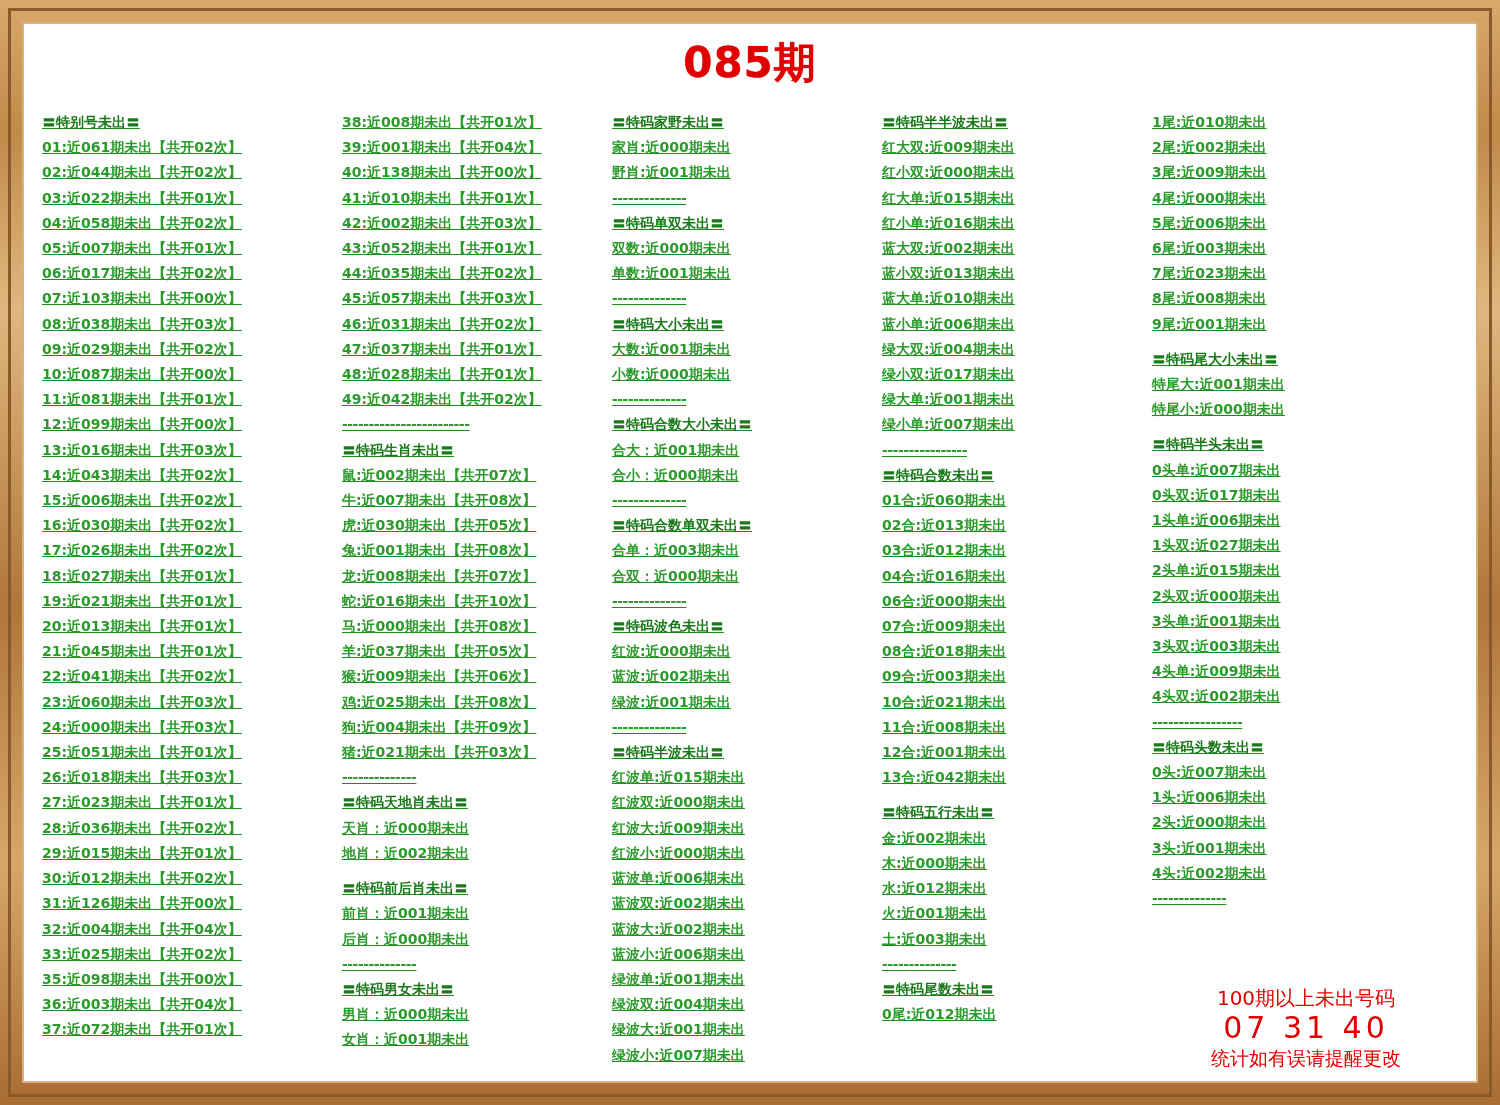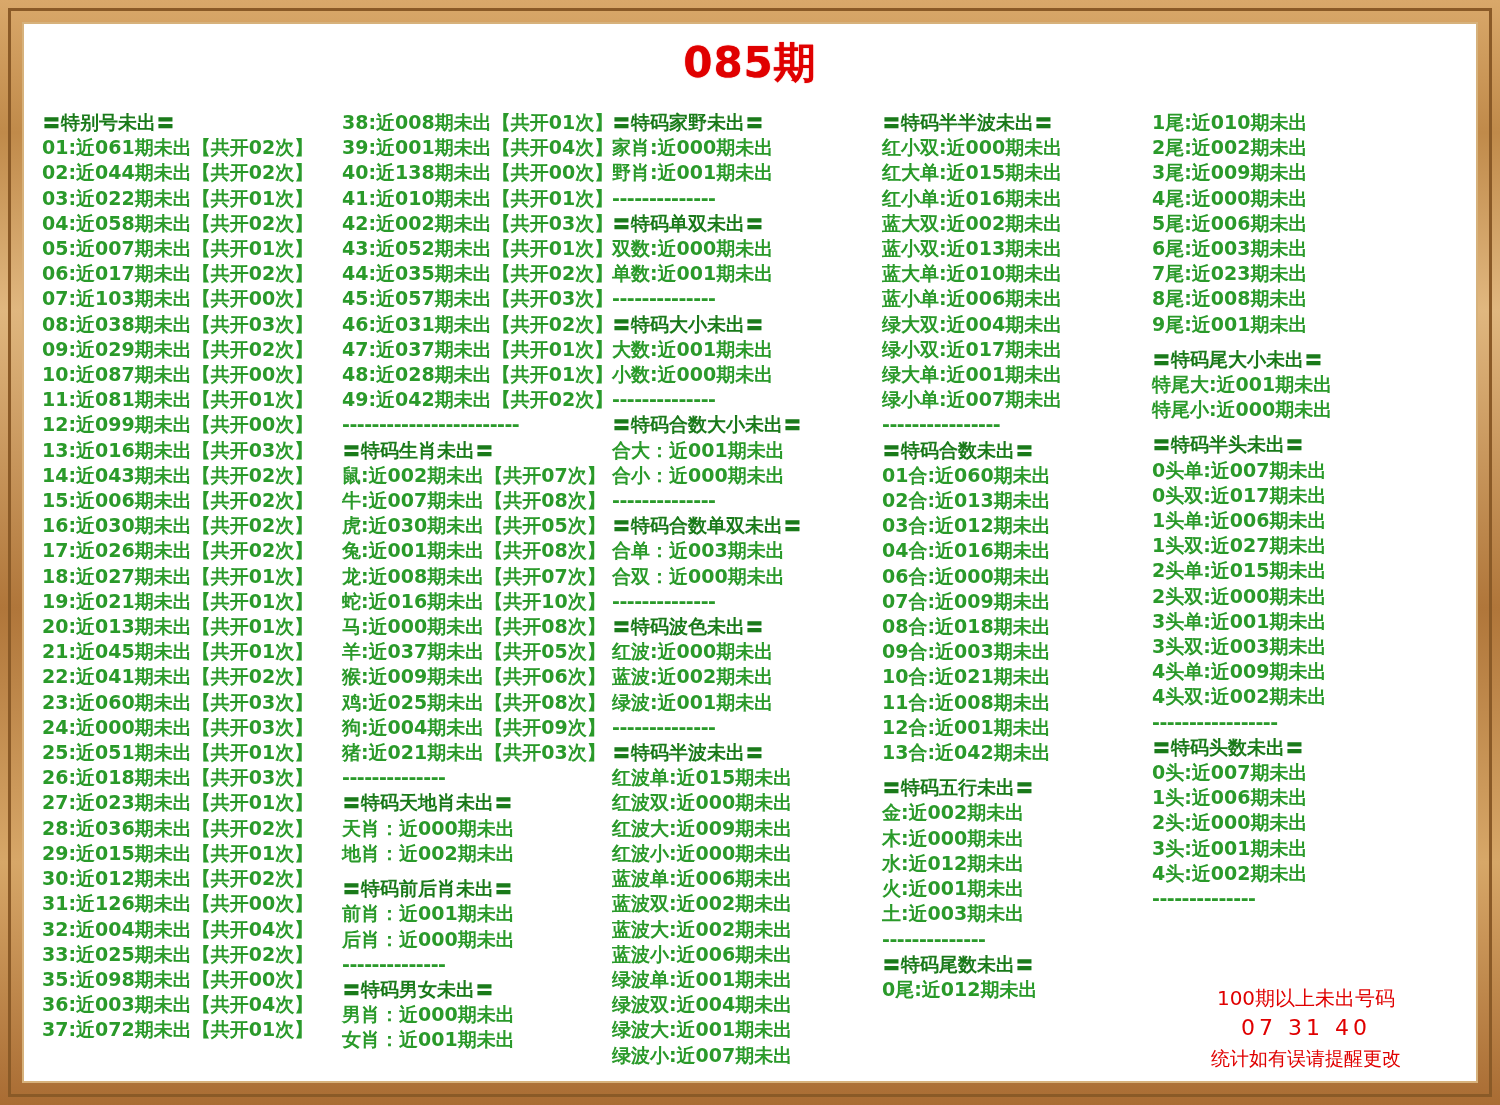--- a/index.html
+++ b/index.html
@@ -39,46 +39,47 @@
     text-shadow:0 0 1px #e00000;
   }
   #cols{
     position:absolute;
     top:86px;left:18px;right:10px;bottom:4px;
     display:flex;
     gap:0px;
   }
   .col{
     flex:0 0 auto;
-    font-size:19px;
+    font-size:14px;
     line-height:25.2px;
     color:#1f8a1f;
     font-weight:bold;
     white-space:nowrap;
+    text-decoration:underline;
   }
   .c0{width:300px;}
   .c1{width:270px;}
   .c2{width:270px;}
   .c3{width:270px;}
   .c4{width:290px;}
   .hdr{color:#1a7a1a;font-weight:bold;}
   .line{color:#2a9a2a;font-weight:bold;}
   .dash{color:#2a9a2a;font-weight:bold;letter-spacing:-0.5px;}
   .gap{height:10px;}
   .bottomnote{
     position:absolute;
     right:20px;bottom:8px;
     width:300px;
     text-align:center;
     color:#e00000;
     font-weight:normal;
     font-size:20px;
     line-height:30px;
   }
-  .bn2{font-size:22px;letter-spacing:4px;}
+  .bn2{font-size:30px;letter-spacing:4px;}
   .bn3{font-size:19px;}
 </style>
 </head>
 <body>
 
 <div id="frame">
   <div id="frame2"></div>
   <div id="inner">
     <div id="title">085期</div>
     <div id="cols">
@@ -196,20 +197,21 @@
           <div class="line">蓝波双:近002期未出</div>
           <div class="line">蓝波大:近002期未出</div>
           <div class="line">蓝波小:近006期未出</div>
           <div class="line">绿波单:近001期未出</div>
           <div class="line">绿波双:近004期未出</div>
           <div class="line">绿波大:近001期未出</div>
           <div class="line">绿波小:近007期未出</div>
         </div>
       <div class="col c3">
           <div class="hdr">〓特码半半波未出〓</div>
+          <div class="line">红大双:近009期未出</div>
           <div class="line">红小双:近000期未出</div>
           <div class="line">红大单:近015期未出</div>
           <div class="line">红小单:近016期未出</div>
           <div class="line">蓝大双:近002期未出</div>
           <div class="line">蓝小双:近013期未出</div>
           <div class="line">蓝大单:近010期未出</div>
           <div class="line">蓝小单:近006期未出</div>
           <div class="line">绿大双:近004期未出</div>
           <div class="line">绿小双:近017期未出</div>
           <div class="line">绿大单:近001期未出</div>

